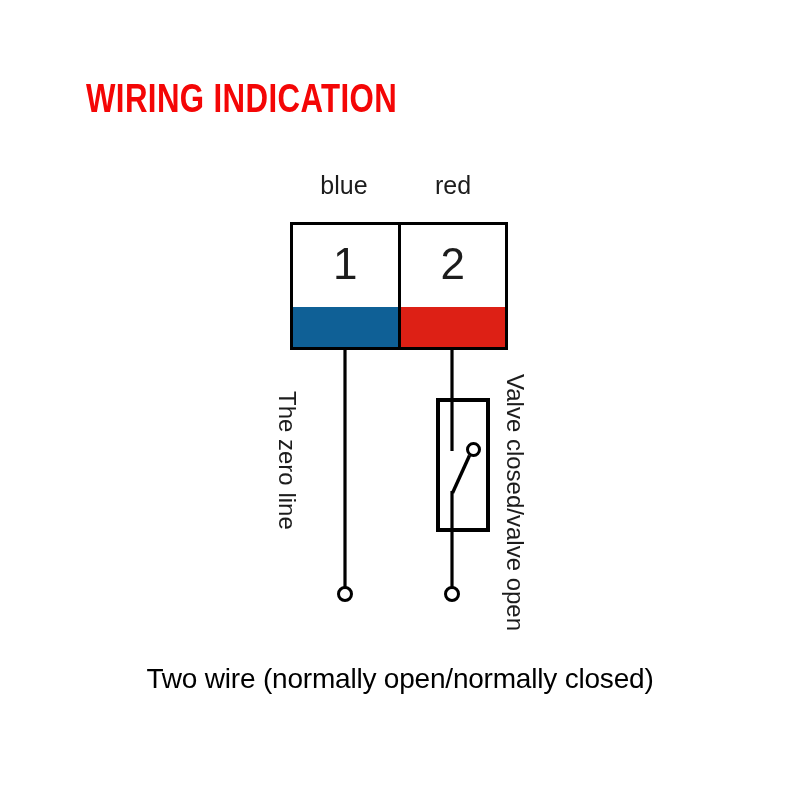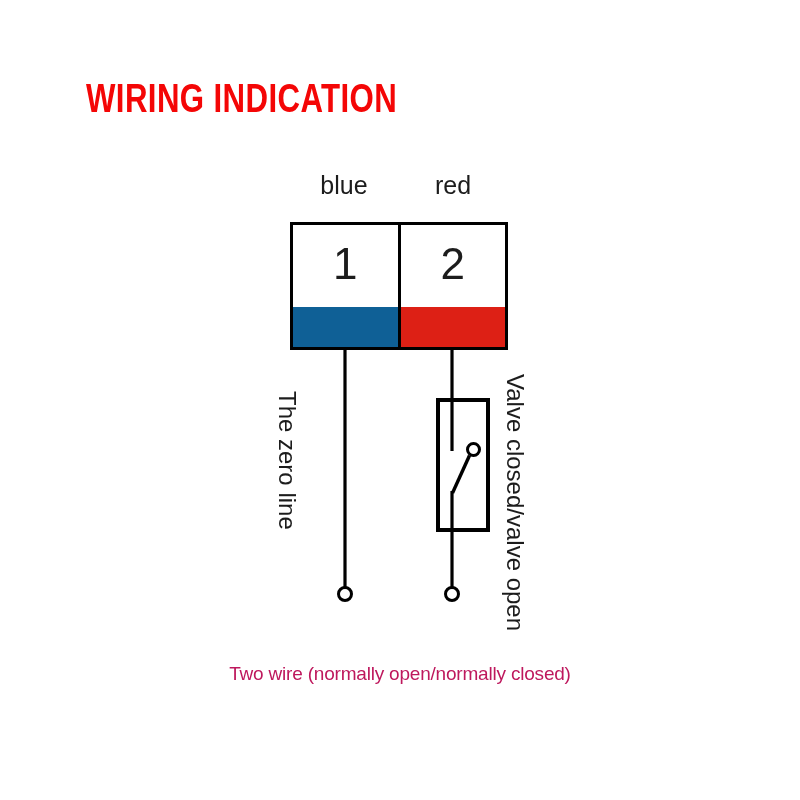--- a/index.html
+++ b/index.html
@@ -86,22 +86,22 @@
     white-space: nowrap;
   }
   .annotation-left  { left: 273px; top: 391px; }
   .annotation-right { left: 501px; top: 374px; }
 
   .caption {
     left: 0;
     right: 0;
     top: 663px;
     text-align: center;
-    font-size: 19px;
-    color: #be185d;
+    font-size: 28px;
+    color: #000000;
     letter-spacing: -0.2px;
   }
 </style>
 </head>
 <body>
 
 <div class="canvas">
 
   <div class="abs title" style="color: rgb(244, 6, 6);">WIRING INDICATION</div>
 

